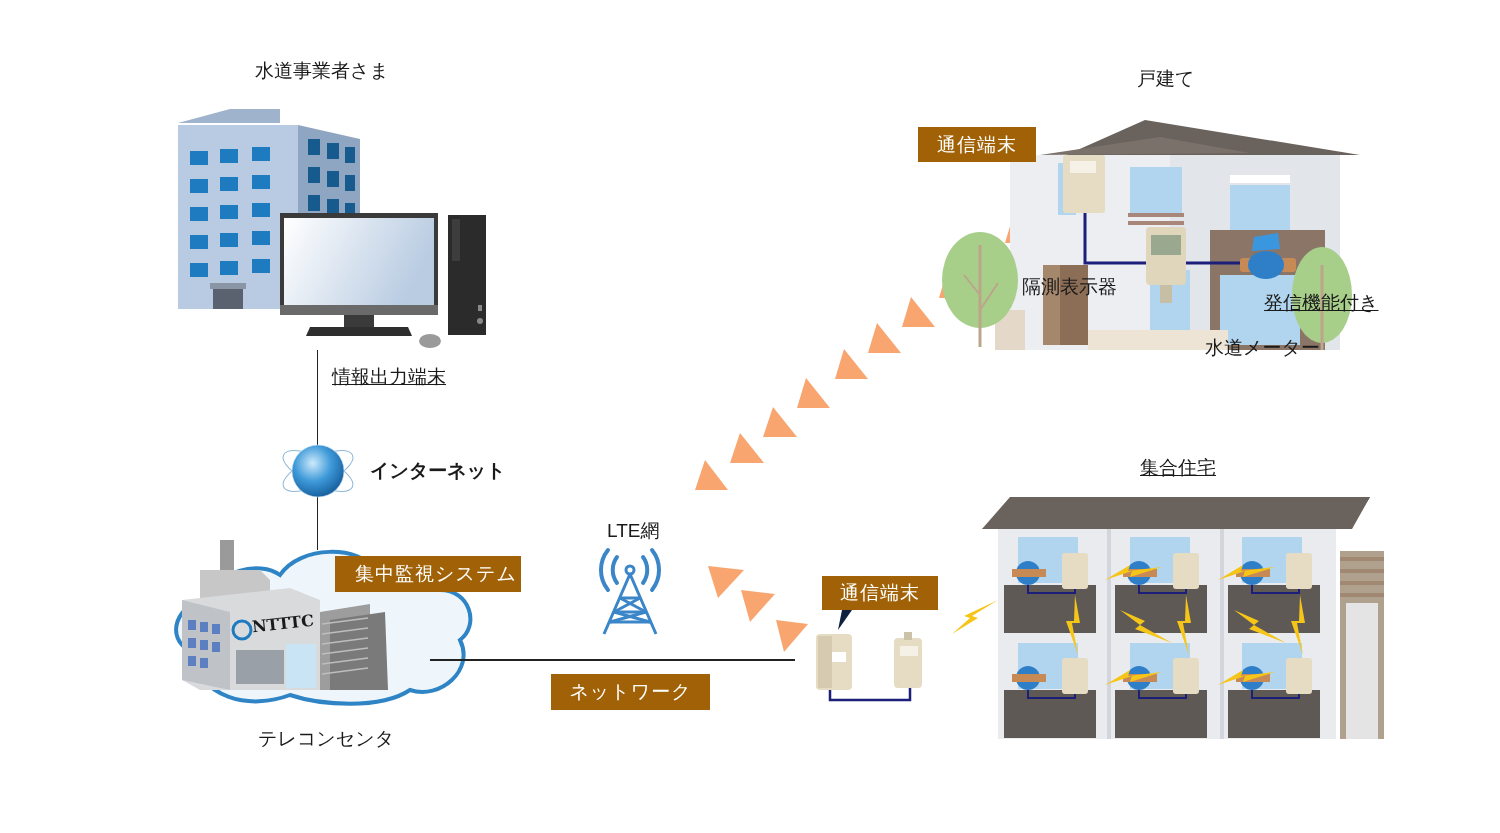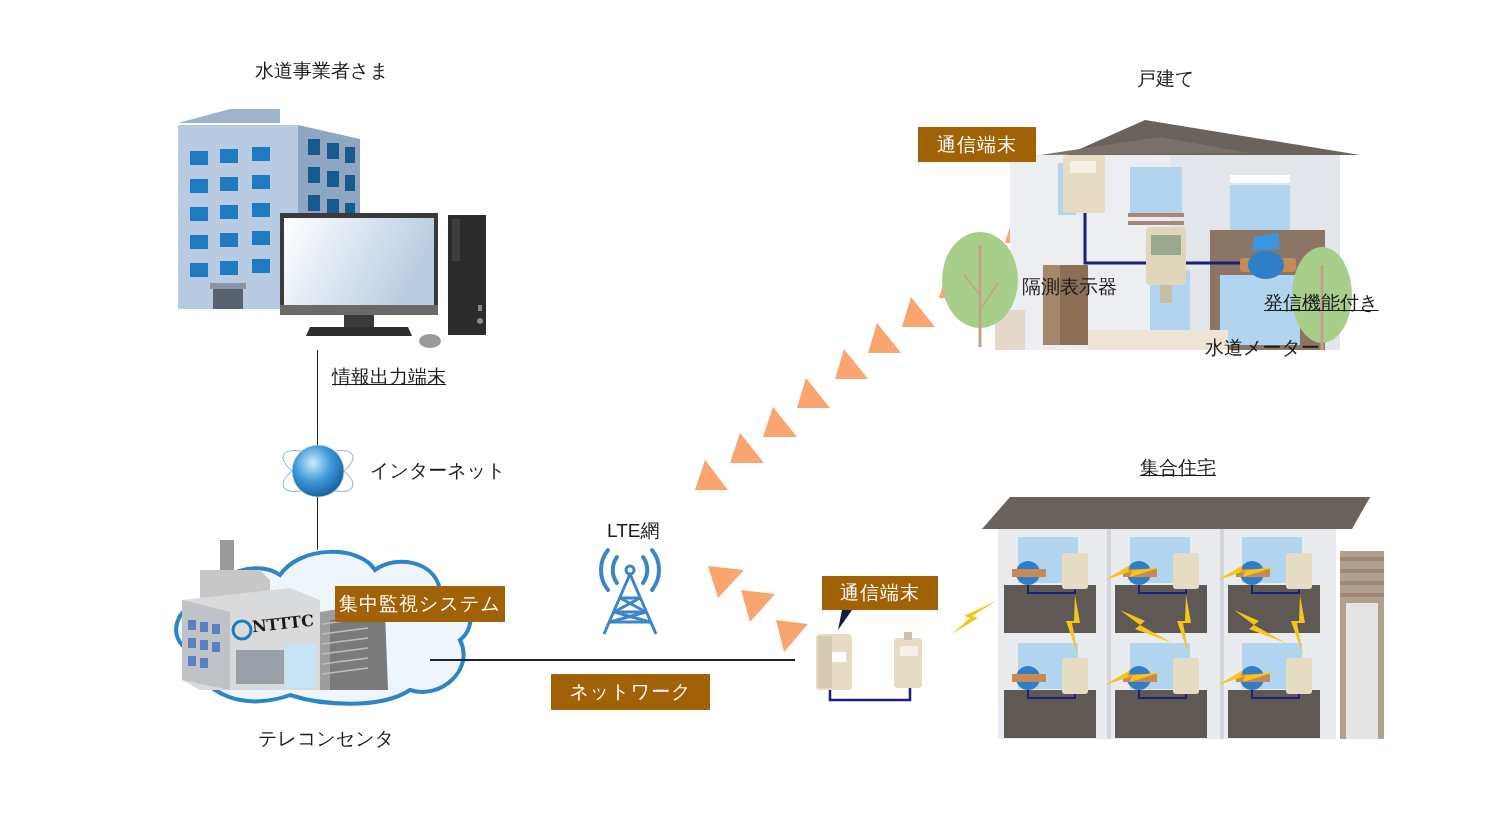--- a/index.html
+++ b/index.html
@@ -79,21 +79,21 @@
         <stop offset="0" stop-color="#cdeafc"></stop>
         <stop offset="0.5" stop-color="#3f9ad9"></stop>
         <stop offset="1" stop-color="#135a99"></stop>
       </radialGradient>
     </defs>
   <ellipse cx="40" cy="36" rx="38" ry="14" fill="none" stroke="#8fb8d6" stroke-width="1" transform="rotate(25 40 36)"></ellipse>
   <ellipse cx="40" cy="36" rx="38" ry="14" fill="none" stroke="#8fb8d6" stroke-width="1" transform="rotate(-25 40 36)"></ellipse>
   <circle cx="40" cy="36" r="26" fill="url(#glb)"></circle>
   <circle cx="40" cy="36" r="26" fill="none" stroke="#cfe6f6" stroke-width="0.6"></circle>
 </svg>
-<div class="lbl" style="left:370px;top:458px;">インターネット</div>
+<div class="lbl" style="left:370px;top:458px;font-weight:bold;">インターネット</div>
 
 <svg style="left:170px;top:540px;" width="370" height="165">
   <path d="M20,110 C-5,100 5,60 40,62 C45,30 90,20 110,35 C130,5 190,5 205,30 C225,15 265,20 270,50 C300,50 310,85 290,100 C305,130 270,160 240,150 C210,170 150,165 120,155 C80,170 30,160 20,110 Z" fill="#eef6fc" stroke="#2f84c6" stroke-width="4"></path>
   <g>
     <rect x="50" y="0" width="14" height="30" fill="#9a9a9a"></rect>
     <polygon points="30,30 90,30 100,40 100,80 40,80 30,70" fill="#c7c7c7"></polygon>
     <polygon points="12,60 120,48 150,60 150,150 30,150 12,140" fill="#d9dadc"></polygon>
     <polygon points="12,60 60,72 60,150 12,140" fill="#bfc3c8"></polygon>
     <g fill="#5b7fc0">
       <rect x="18" y="80" width="8" height="10"></rect>
@@ -116,21 +116,21 @@
       <line x1="152" y1="84" x2="198" y2="78"></line>
         <line x1="152" y1="94" x2="198" y2="88"></line>
         <line x1="152" y1="104" x2="198" y2="98"></line>
       <line x1="152" y1="114" x2="198" y2="108"></line>
         <line x1="152" y1="124" x2="198" y2="118"></line>
         <line x1="152" y1="134" x2="198" y2="128"></line>
     </g>
   </g>
 </svg>
 <div class="abs" style="left:252px;top:614px;font-family:'DejaVu Serif',serif;font-weight:bold;font-size:16px;color:#1a1a1a;transform:rotate(-6deg);">NTTTC</div>
-<div class="tag" style="left:335px;top:586px;width:170px;height:36px;">集中監視システム</div>
+<div class="tag" style="left:335px;top:556px;width:170px;height:36px;padding-left:16px;">集中監視システム</div>
 <div class="lbl" style="left:258px;top:705px;margin-top:21px;">テレコンセンタ</div>
 
 <div class="line" style="left:430px;top:659px;width:365px;height:1.5px;"></div>
 <div class="tag" style="left:551px;top:674px;width:159px;height:36px;text-align:center;">ネットワーク</div>
 
 <div class="abs" style="left:607px;top:518px;font-size:19px;font-family:'Liberation Sans',sans-serif;">LTE網</div>
 <svg style="left:590px;top:540px;" width="80" height="98">
   <g fill="none" stroke="#3a86c8" stroke-width="4" stroke-linecap="round">
     <path d="M18,10 A32,32 0 0 0 18,50"></path>
     <path d="M27,17 A22,22 0 0 0 27,43"></path>

